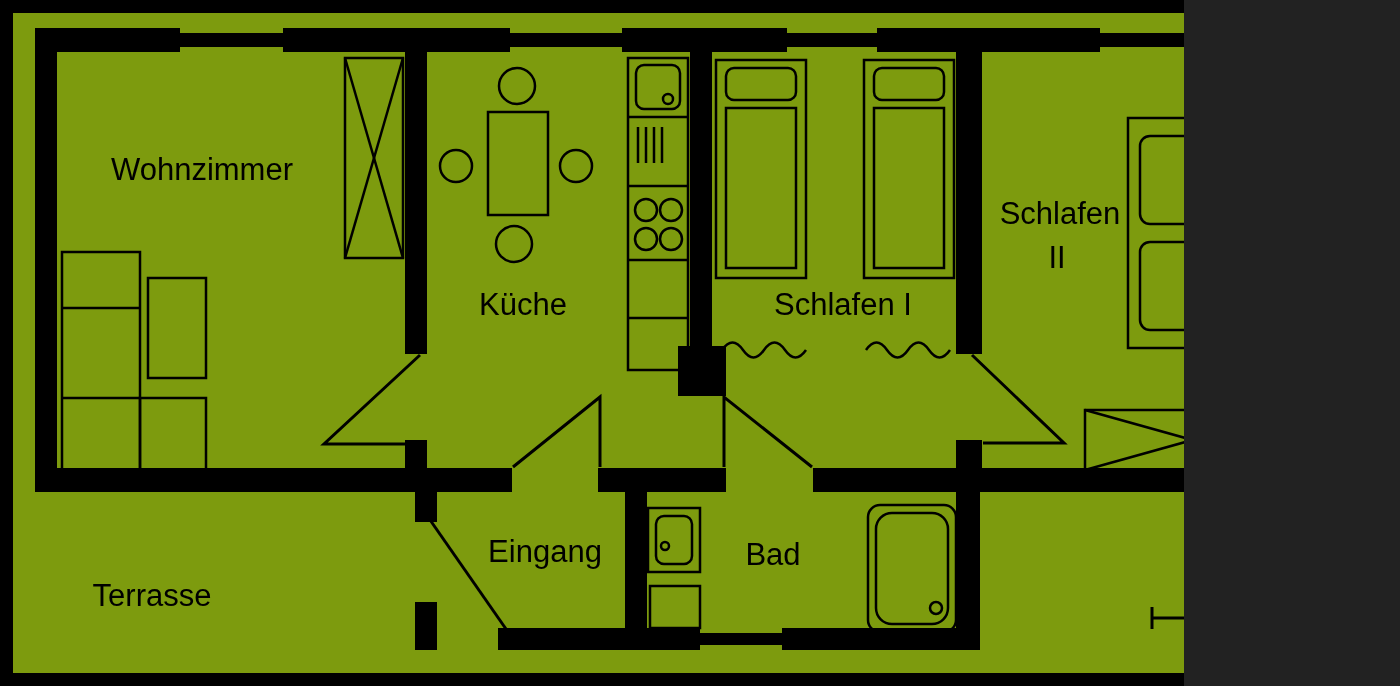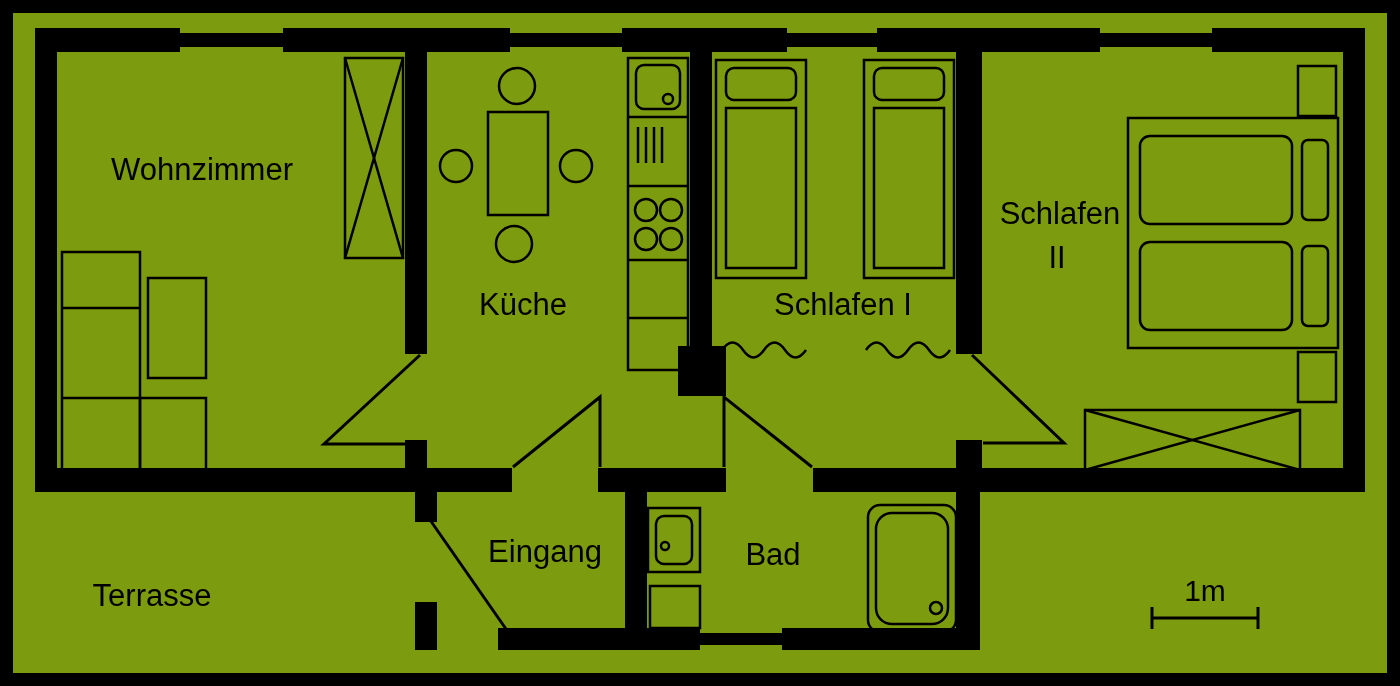--- a/index.html
+++ b/index.html
@@ -2,21 +2,21 @@
 <html style="--background: #7d9b0e; --ink: #000000;"><head>
 <meta charset="utf-8">
 <style>
   :root{
     --background:#7d9b0e;
     --ink:#000000;
   }
   html,body{margin:0;padding:0;}
   body{background:#222;}
   .stage{
-    width:1400px;height:686px;
+    width:1184px;height:686px;
     background:var(--background);
     position:relative;
     overflow:hidden;
   }
   svg{display:block;}
   .wall{fill:var(--ink);stroke:none;}
   .win{fill:var(--ink);stroke:none;}
   .frame{fill:none;stroke:var(--ink);}
   .door{fill:none;stroke:var(--ink);stroke-width:3;}
   .thin{fill:none;stroke:var(--ink);stroke-width:2.5;}

